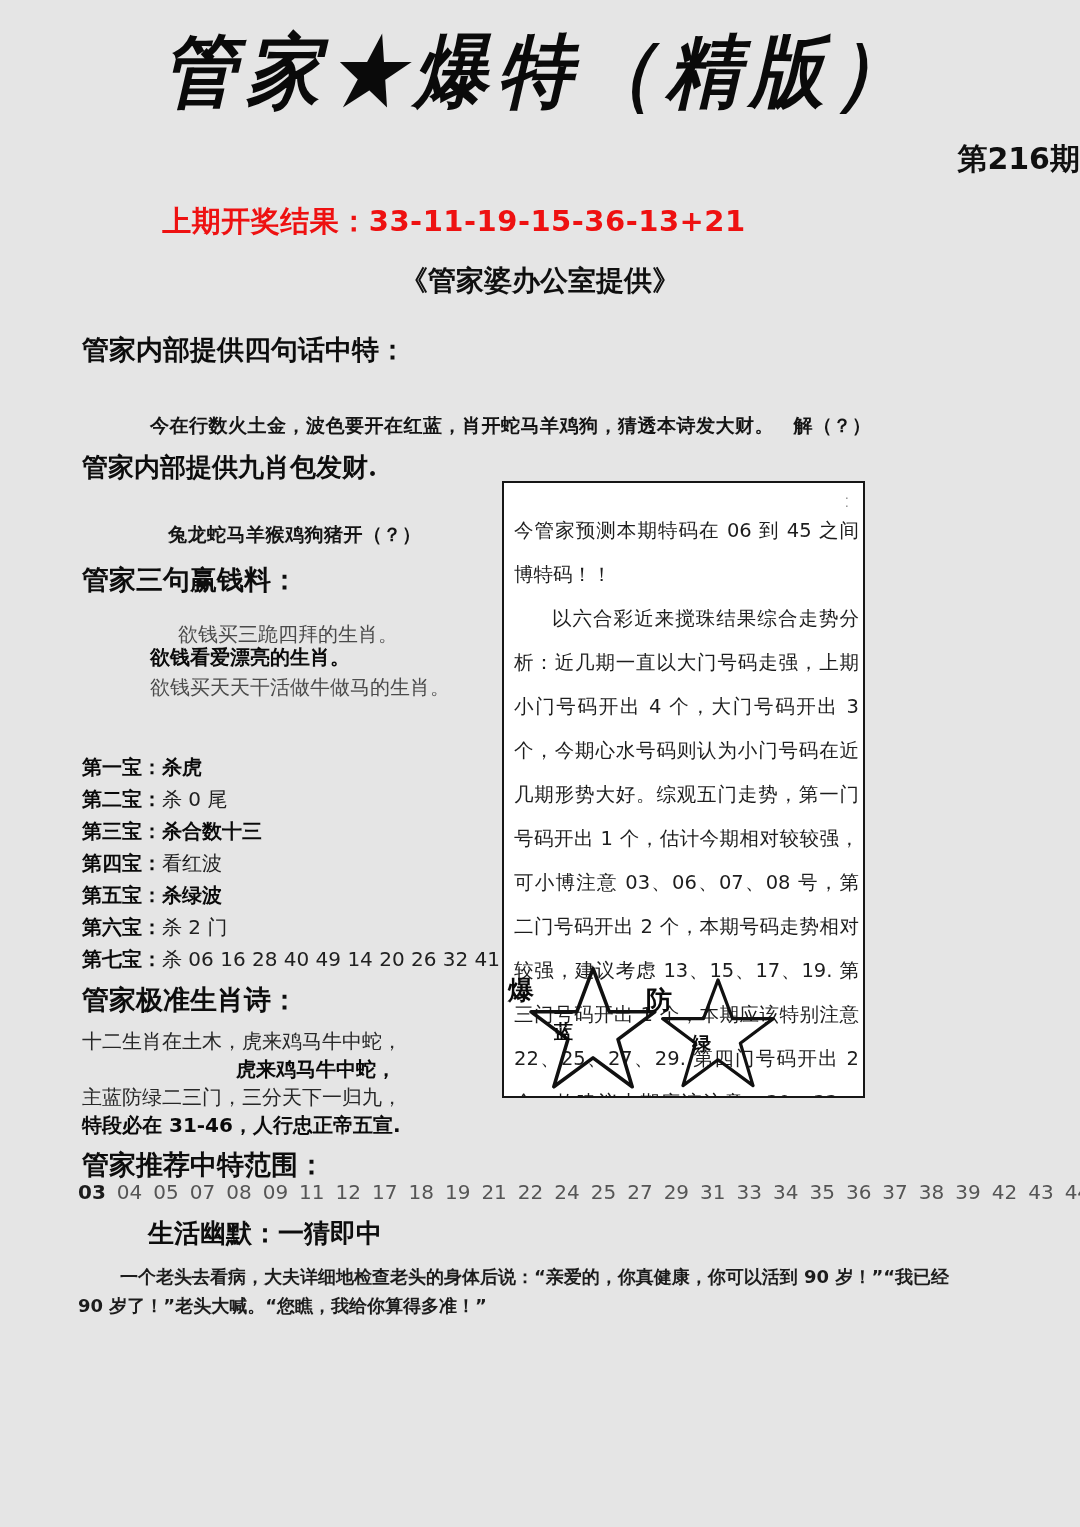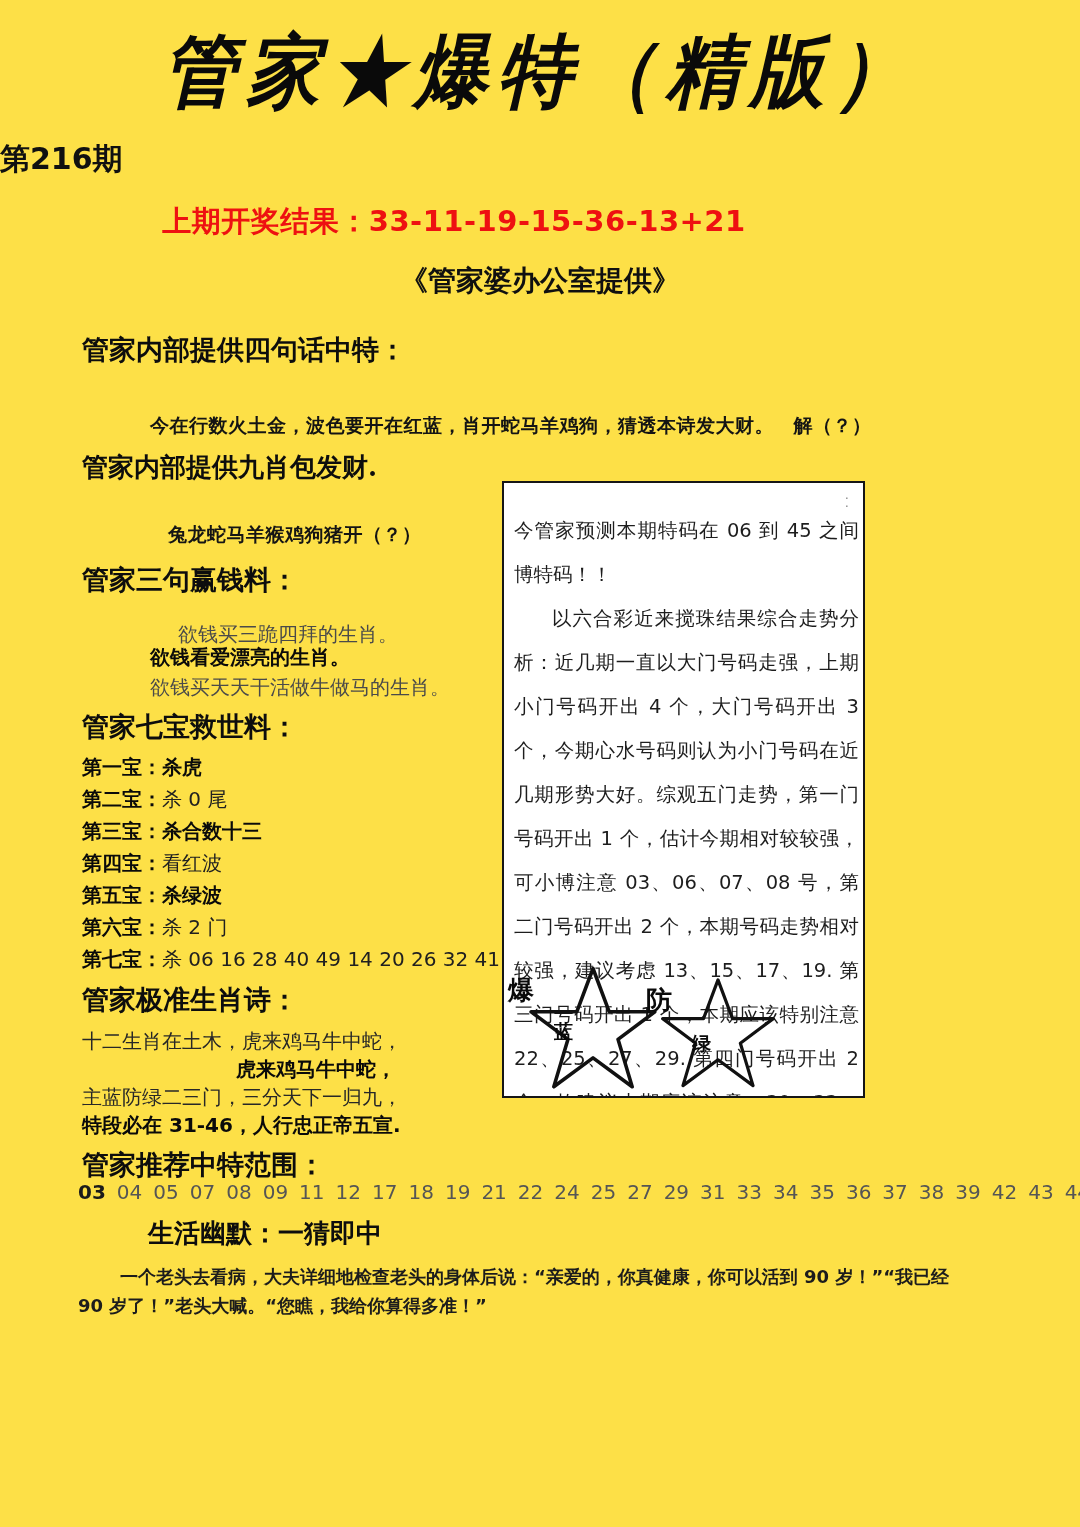--- a/index.html
+++ b/index.html
@@ -15,21 +15,21 @@
     font-family: "DejaVu Sans", "Liberation Sans", sans-serif;
     color: #111111;
     overflow: hidden;
   }
 
   .page {
     position: absolute;
     left: 0; top: 0;
     width: 1080px;
     height: 1527px;
-    background: #fde047;
+    background: #e5e5e5;
   }
 
   
   .masthead {
     position: absolute;
     left: 0; top: 28px;
     width: 1080px;
     text-align: center;
   }
   .masthead-title {
@@ -41,21 +41,21 @@
     letter-spacing: 10px;
     color: #0a0a0a;
     font-style: italic;
     transform: scaleY(1.08);
     white-space: nowrap;
   }
   .issue-line {
     position: absolute;
     left: 0; top: 140px;
     width: 1080px;
-    text-align: left;
+    text-align: right;
     font-family: "DejaVu Sans", "Liberation Sans", sans-serif;
     font-weight: 700;
     font-size: 30px;
     line-height: 38px;
     color: #101010;
   }
   .result-line {
     position: absolute;
     left: 0; top: 203px;
     width: 908px;
@@ -260,21 +260,20 @@
   <div class="sec-head" style="left:82px; top:450px; font-size:26px;">管家内部提供九肖包发财.</div>
 
   <div class="poem-line" style="left:168px; top:521px;">兔龙蛇马羊猴鸡狗猪开（？）</div>
 
   <div class="sec-head" style="left:82px; top:563px;">管家三句赢钱料：</div>
 
   <div class="body-line faint" style="left:150px; top:620px;margin-left:28px;">欲钱买三跪四拜的生肖。</div>
   <div class="body-line bold" style="left:150px; top:643px;">欲钱看爱漂亮的生肖。</div>
   <div class="body-line faint" style="left:150px; top:673px;">欲钱买天天干活做牛做马的生肖。</div>
 
-  <div class="sec-head" style="left:82px; top:710px;">管家七宝救世料：</div>
 
   <div class="treasure-row strong" style="left:82px; top:754px;">
     <span class="t-label">第一宝：</span><span class="t-val">杀虎</span>
   </div>
   <div class="treasure-row" style="left:82px; top:786px;">
     <span class="t-label">第二宝：</span><span class="t-val">杀 0 尾</span>
   </div>
   <div class="treasure-row strong" style="left:82px; top:818px;">
     <span class="t-label">第三宝：</span><span class="t-val">杀合数十三</span>
   </div>

